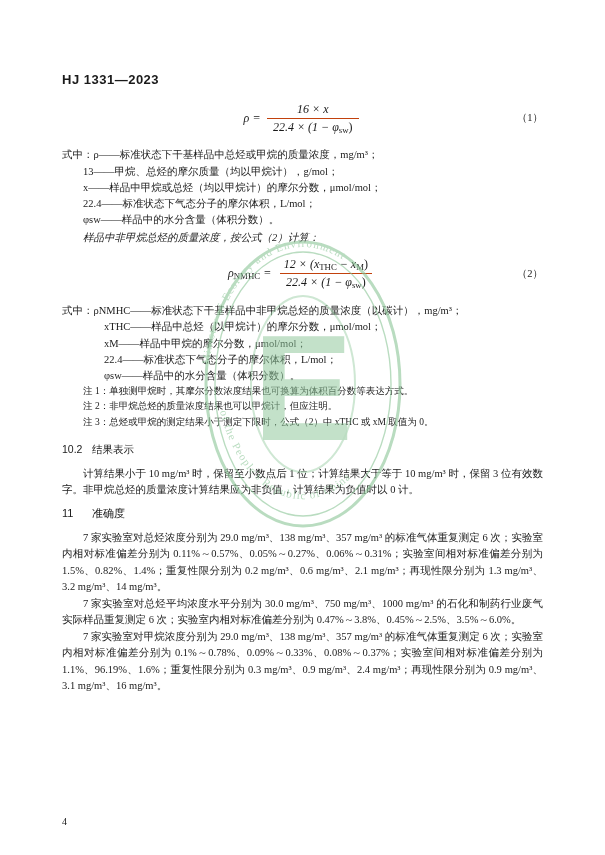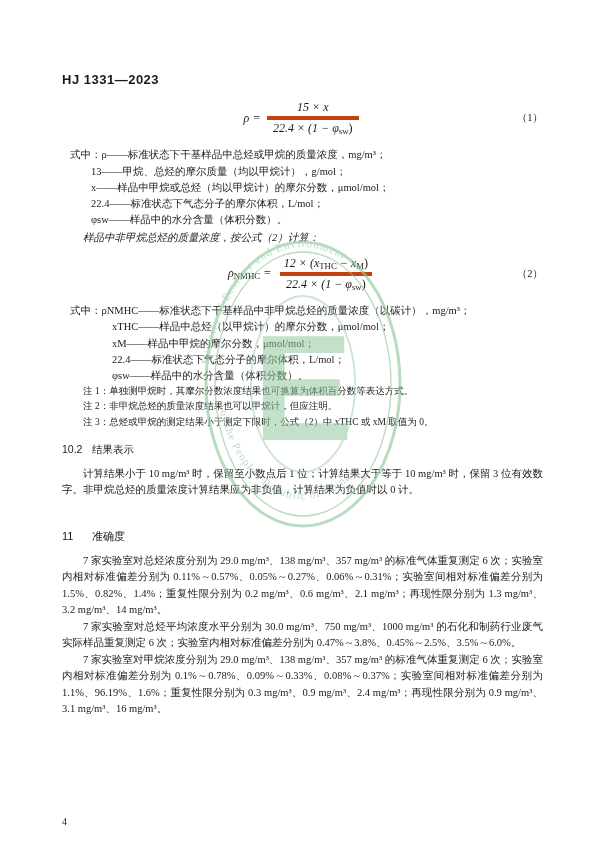--- a/index.html
+++ b/index.html
@@ -49,63 +49,62 @@
     white-space:nowrap;
   }
   .frac{
     display:inline-flex;
     flex-direction:column;
     align-items:center;
     vertical-align:middle;
     margin:0 3px;
   }
   .frac .num{padding:0 6px 1px 6px;}
-  .frac .den{padding:1px 6px 0 6px;border-top:4px solid #c2410c;}
+  .frac .den{padding:1px 6px 0 6px;border-top:1px solid #c2410c;}
   .eqno{
     position:absolute;
     right:0;
     font-size:10.5px;
     font-style:normal;
     font-family:"Liberation Serif", serif;
   }
   sub{font-size:73%;vertical-align:-0.22em;font-style:normal;}
   .up{font-style:normal;}
   p{margin:0;}
   .para{
     font-size:10.5px;
     line-height:16.5px;
     text-align:justify;
     margin:0;
   }
   .indent{text-indent:21px;}
   .deflist{
     font-size:10.5px;
     line-height:16.2px;
-    margin-left:8px;
   }
   .deflist .d{
     padding-left:21px;
     text-indent:0;
   }
   .deflist .d2{
     padding-left:42px;
   }
   .notes{
     font-size:9.5px;
     line-height:15.2px;
     padding-left:21px;
   }
   h2.sec{
     font-family:"Liberation Sans", sans-serif;
     font-size:10.5px;
     font-weight:normal;
     margin:13px 0 9px 0;
   }
   h2.sec .num{display:inline-block;min-width:30px;}
-  h2.sec.big{font-size:11px;margin-top:30px;}
+  h2.sec.big{font-size:11px;margin-top:7px;}
   .blk{margin-top:8px;}
   .pagenum{
     position:absolute;
     left:62px;
     bottom:28px;
     font-size:10px;
     font-family:"Liberation Serif", serif;
   }
   
   .seal{
@@ -126,21 +125,21 @@
 
   <div class="content">
 
     <div class="doc-header">HJ 1331—2023</div>
 
     <div class="formula-row">
       <span class="formula">
         <span>ρ</span>
         <span style="padding:0 4px;font-style:normal;">=</span>
         <span class="frac">
-          <span class="num">15 × x</span>
+          <span class="num">16 × x</span>
           <span class="den"><span>22.4 × (1 − φ</span><sub>sw</sub><span class="up">)</span></span>
         </span>
       </span>
       <span class="eqno">（1）</span>
     </div>
 
     <div class="deflist blk">
       <p class="para" style="display:inline;">式中：</p><span class="para">ρ——标准状态下干基样品中总烃或甲烷的质量浓度，mg/m³；</span>
       <p class="d">13——甲烷、总烃的摩尔质量（均以甲烷计），g/mol；</p>
       <p class="d">x——样品中甲烷或总烃（均以甲烷计）的摩尔分数，μmol/mol；</p>

